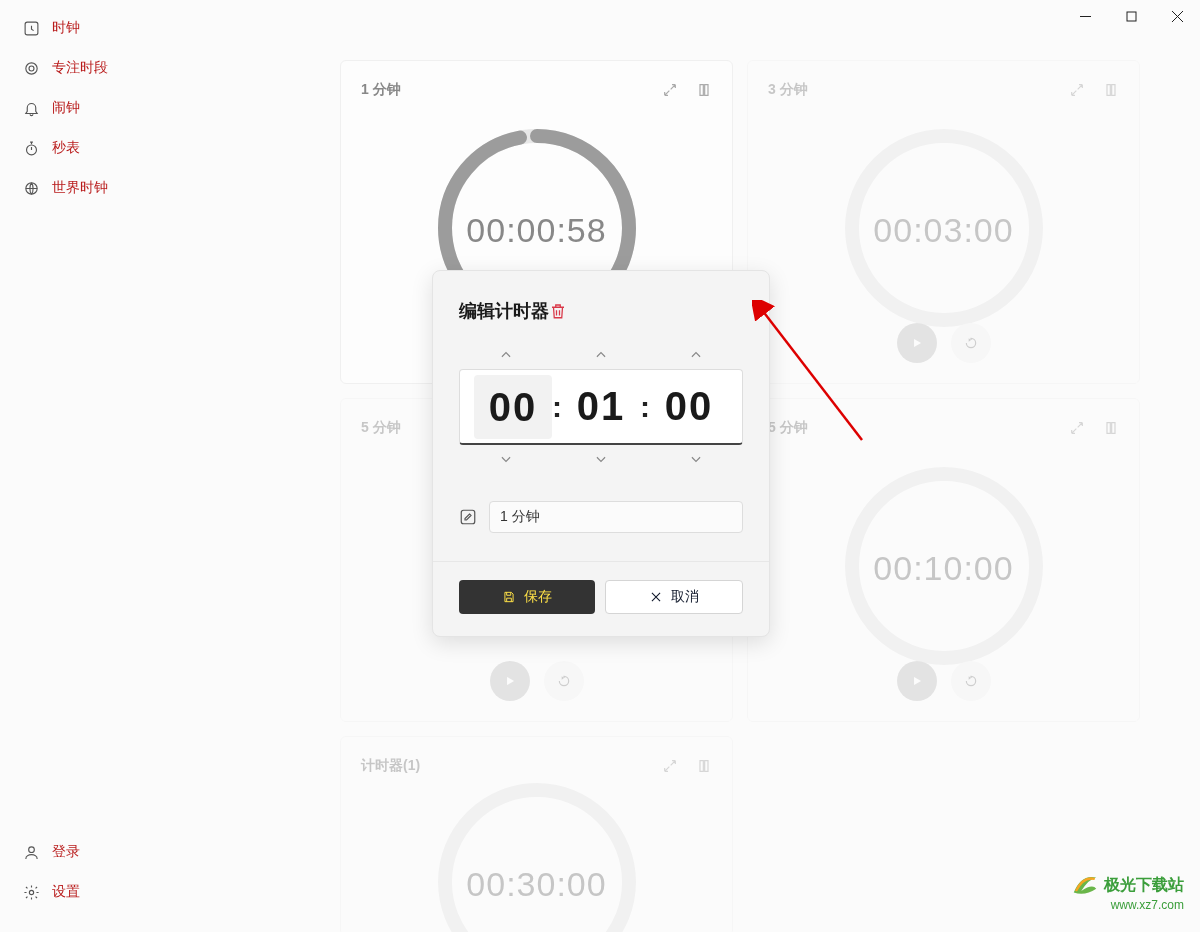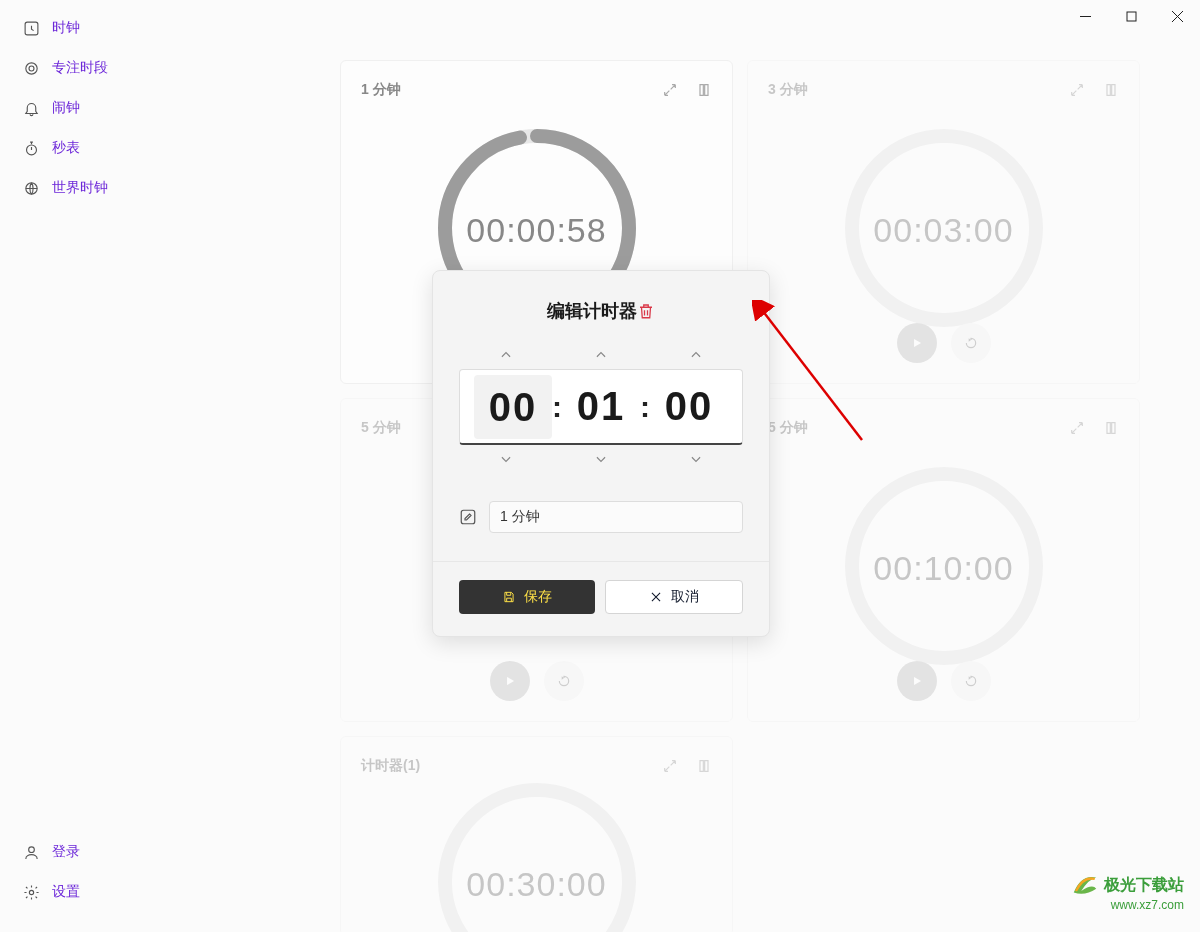--- a/index.html
+++ b/index.html
@@ -61,21 +61,21 @@
   border-radius: 2px;
 }
 .sidebar-item .icon {
   width: 18px; height: 18px;
   display: flex; align-items: center; justify-content: center;
   margin-right: 12px;
   color: #555;
 }
 .sidebar-item .label {
   font-size: 14px;
-  color: #6d28d9;
+  color: #b91c1c;
 }
 
 
 .main {
   position: absolute;
   left: 280px; top: 40px;
   width: 920px; height: 892px;
   padding: 20px 60px;
 }
 .timer-grid {
@@ -150,21 +150,21 @@
   left: 432px; top: 270px;
   width: 338px;
   background: #f4f4f4;
   border: 1px solid #e4e4e4;
   border-radius: 8px;
   box-shadow: 0 6px 22px rgba(0,0,0,0.12);
   z-index: 200;
 }
 .dialog-header {
   display: flex;
-  justify-content: center;
+  justify-content: flex-start;
   align-items: center;
   padding: 28px 26px 18px 26px;
   font-family: Liberation Serif, serif;
 }
 .dialog-title {
   font-size: 18px;
   font-weight: 700;
   color: #1a1a1a;
 }
 .delete-btn {

